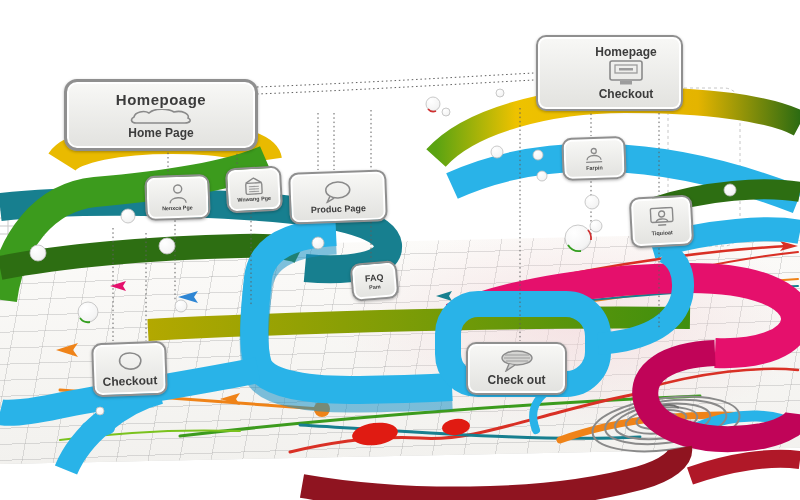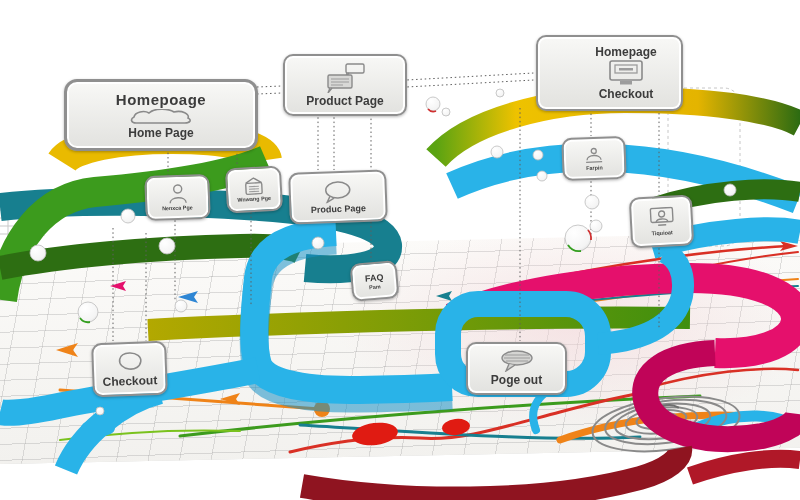--- a/index.html
+++ b/index.html
@@ -199,30 +199,20 @@
   </svg>
 
   <div class="card big" style="left:64px;top:47px;width:188px;height:66px;margin-top:32px;">
     <div class="t-lg">Homepoage</div>
     <svg class="icon" width="62" height="16" viewBox="0 0 62 16">
       <path d="M6,14 C1,14 0,10 4,8 C5,3 14,1 19,4 C24,-1 38,-1 44,3 C52,1 60,5 58,9 C62,11 60,14 55,14 Z" fill="none" stroke="#8a8a8a" stroke-width="1.6"></path>
     </svg>
     <div class="t-md">Home Page</div>
   </div>
 
-  <div class="card" style="left:283px;top:54px;width:120px;height:58px;">
-    <svg class="icon" width="46" height="30" viewBox="0 0 46 30">
-      <rect x="24" y="1" width="18" height="9" rx="1.5" fill="none" stroke="#8a8a8a" stroke-width="1.4"></rect>
-      <path d="M27,10 l-3,4 l1,-4" fill="none" stroke="#8a8a8a" stroke-width="1.4"></path>
-      <rect x="6" y="12" width="24" height="13" rx="1.5" fill="#d8d8d6" stroke="#8a8a8a" stroke-width="1.4"></rect>
-      <path d="M10,25 l-4,5 l2,-5" fill="#d8d8d6" stroke="#8a8a8a" stroke-width="1.4"></path>
-      <path d="M9,16 h18 M9,19 h18 M9,22 h12" stroke="#9c9c9c" stroke-width="1.2"></path>
-    </svg>
-    <div class="t-md">Product Page</div>
-  </div>
 
   <div class="card" style="left:536px;top:35px;width:110px;height:72px;padding-left:33px;">
     <div class="t-md">Homepage</div>
     <svg class="icon" width="40" height="26" viewBox="0 0 40 26">
       <rect x="4" y="1" width="32" height="19" rx="2" fill="none" stroke="#8a8a8a" stroke-width="1.6"></rect>
       <rect x="9" y="5" width="22" height="8" fill="none" stroke="#9c9c9c" stroke-width="1.3"></rect>
       <rect x="13" y="8" width="14" height="2.5" fill="#9c9c9c"></rect>
       <rect x="14" y="21" width="12" height="3.5" fill="#9c9c9c"></rect>
     </svg>
     <div class="t-md">Checkout</div>
@@ -283,16 +273,16 @@
     </svg>
     <div class="t-md">Checkout</div>
   </div>
 
   <div class="card" style="left:466px;top:342px;width:97px;height:49px;">
     <svg class="icon" width="40" height="22" viewBox="0 0 40 22">
       <ellipse cx="20" cy="8" rx="15" ry="7" fill="#d4d4d2" stroke="#8a8a8a" stroke-width="1.4"></ellipse>
       <path d="M12,14 l-3,7 l9,-6" fill="#d4d4d2" stroke="#8a8a8a" stroke-width="1.4"></path>
       <path d="M8,5 h24 M7,8 h26 M9,11 h22" stroke="#9c9c9c" stroke-width="1"></path>
     </svg>
-    <div class="t-md">Poge out</div>
+    <div class="t-md">Check out</div>
   </div>
 
 </div>
 
 </body></html>

